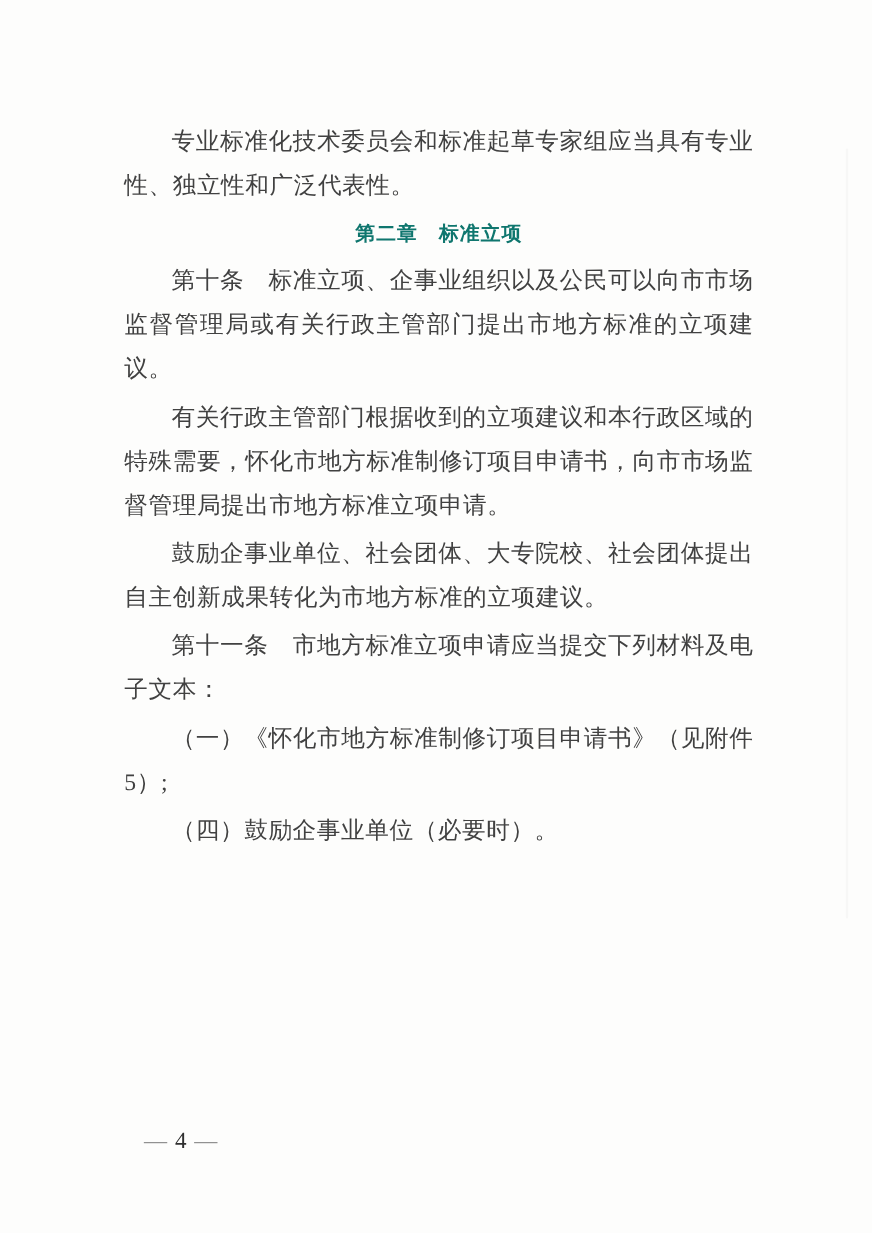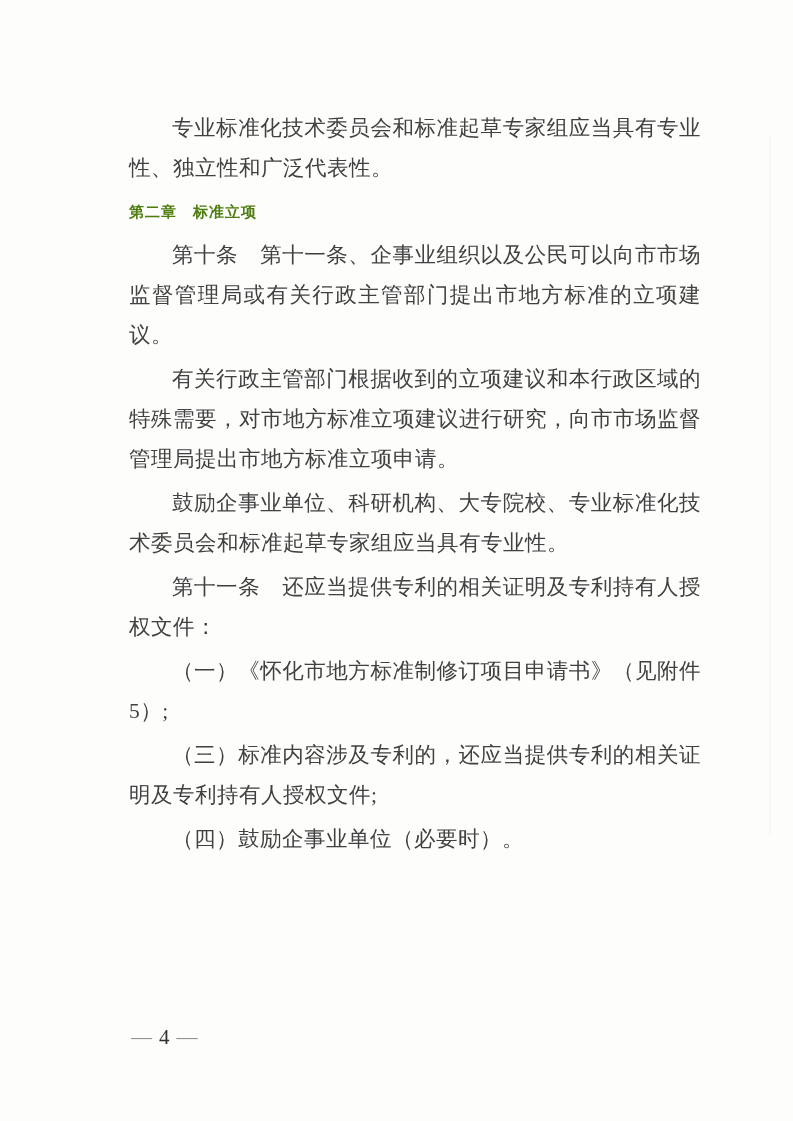--- a/index.html
+++ b/index.html
@@ -15,37 +15,38 @@
     font-family: "Liberation Serif", "DejaVu Serif", serif;
   }
   .page {
     position: absolute;
     inset: 0;
     background: #fdfdfc;
   }
   .content {
     position: absolute;
     top: 108px;
-    left: 129px;
+    left: 113px;
     width: 572px;
   }
   .para {
     font-size: 21.5px;
     line-height: 40px;
     color: #414141;
     text-align: justify;
     text-indent: 2em;
     margin: 0 0 4px 0;
     letter-spacing: 0.5px;
   }
   .heading {
-    font-size: 15px;
+    font-size: 18px;
     line-height: 40px;
     font-weight: bold;
-    color: #4d7c0f;
+    color: #0f766e;
+    text-align: center;
     text-indent: 0;
     margin: 1px 0 3px 0;
     letter-spacing: 1px;
   }
   .footer {
     position: absolute;
     top: 1022px;
     left: 124px;
     font-size: 21px;
     line-height: 30px;
@@ -75,32 +76,31 @@
 <body>
 
 <div class="page">
 
   <div class="content">
     <p class="para">专业标准化技术委员会和标准起草专家组应当具有专业性、独立性和广泛代表性。</p>
 
     <h2 class="heading">第二章　标准立项</h2>
 
 
-    <p class="para">第十条　第十一条、企事业组织以及公民可以向市市场监督管理局或有关行政主管部门提出市地方标准的立项建议。</p>
+    <p class="para">第十条　标准立项、企事业组织以及公民可以向市市场监督管理局或有关行政主管部门提出市地方标准的立项建议。</p>
 
-    <p class="para">有关行政主管部门根据收到的立项建议和本行政区域的特殊需要，对市地方标准立项建议进行研究，向市市场监督管理局提出市地方标准立项申请。</p>
+    <p class="para">有关行政主管部门根据收到的立项建议和本行政区域的特殊需要，怀化市地方标准制修订项目申请书，向市市场监督管理局提出市地方标准立项申请。</p>
 
-    <p class="para">鼓励企事业单位、科研机构、大专院校、专业标准化技术委员会和标准起草专家组应当具有专业性。</p>
+    <p class="para">鼓励企事业单位、社会团体、大专院校、社会团体提出自主创新成果转化为市地方标准的立项建议。</p>
 
-    <p class="para">第十一条　还应当提供专利的相关证明及专利持有人授权文件：</p>
+    <p class="para">第十一条　市地方标准立项申请应当提交下列材料及电子文本：</p>
 
     <p class="para">（一）《怀化市地方标准制修订项目申请书》（见附件 5）;</p>
 
 
-    <p class="para">（三）标准内容涉及专利的，还应当提供专利的相关证明及专利持有人授权文件;</p>
 
     <p class="para">（四）鼓励企事业单位（必要时）。</p>
   </div>
 
   <div class="footer">
     <span class="dash">—</span><span class="num">4</span><span class="dash">—</span>
   </div>
 
   <div class="scan-line"></div>
 

